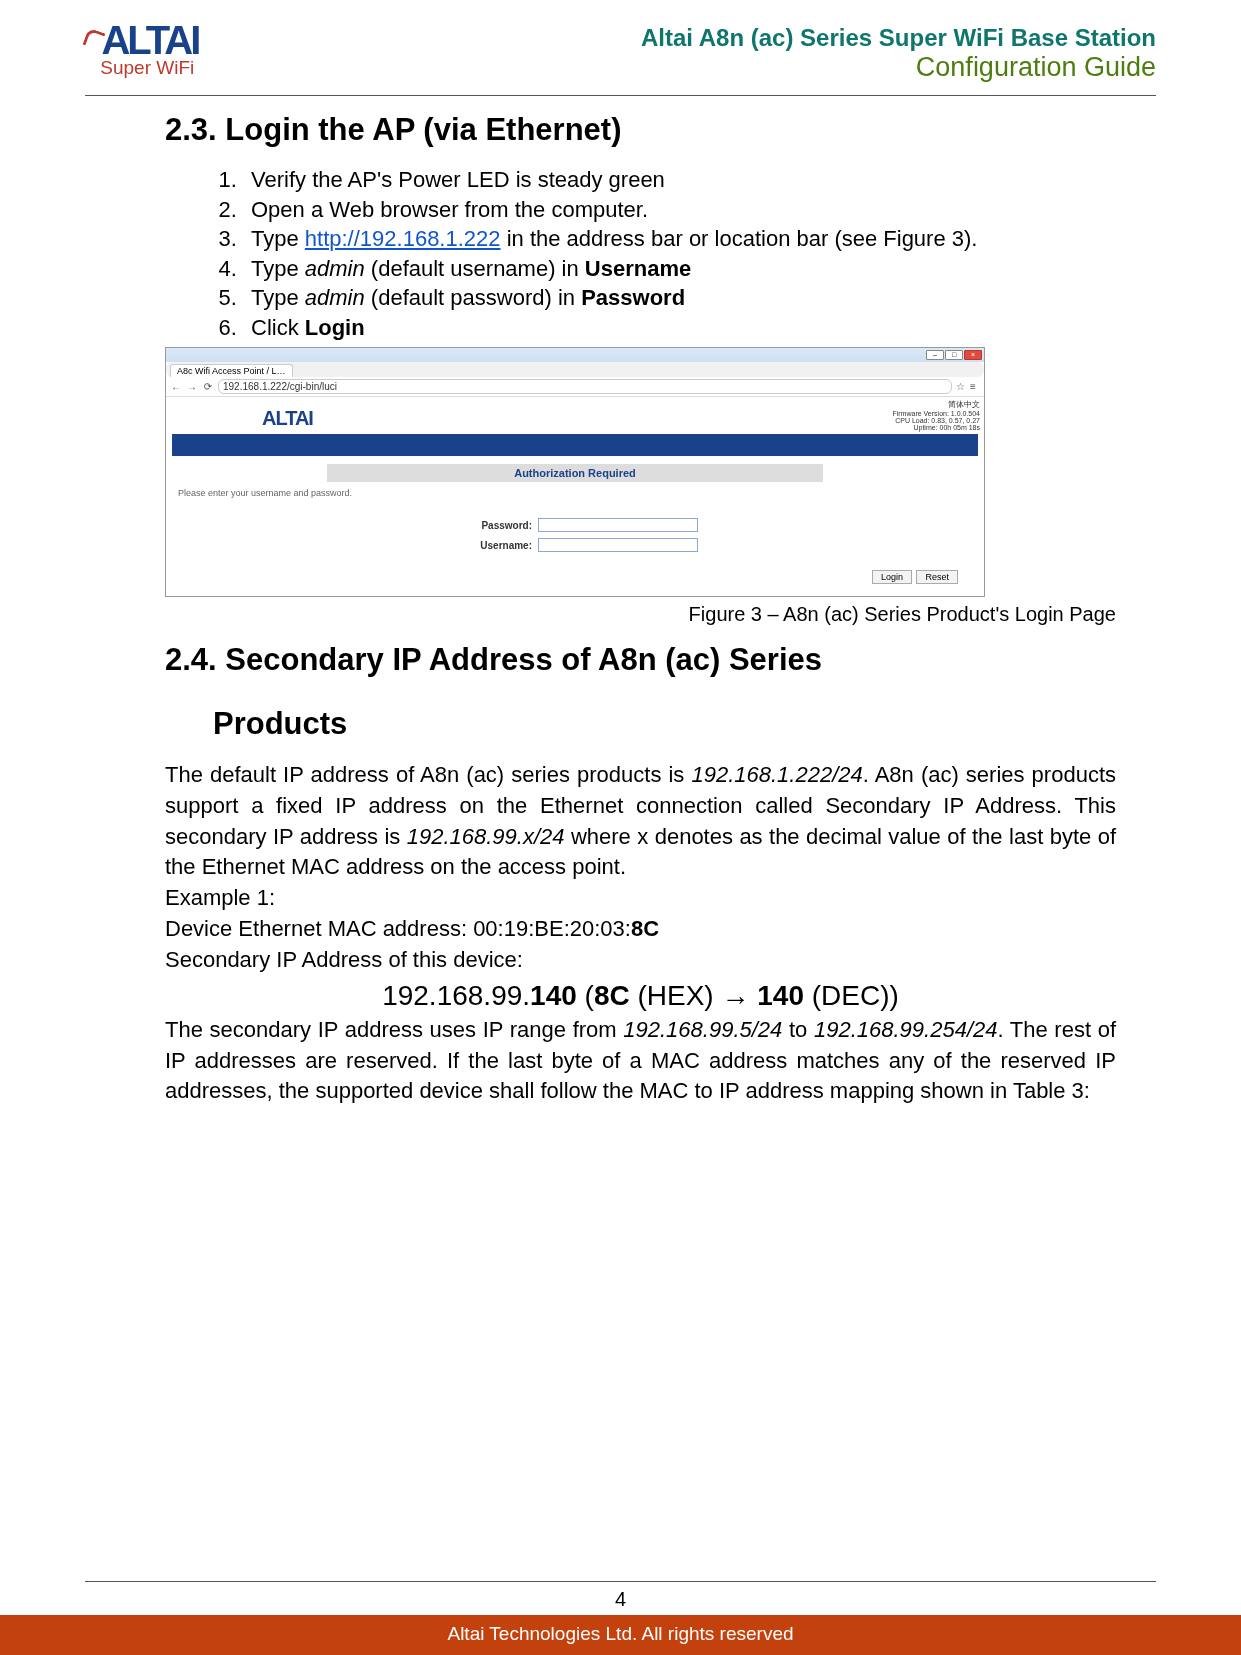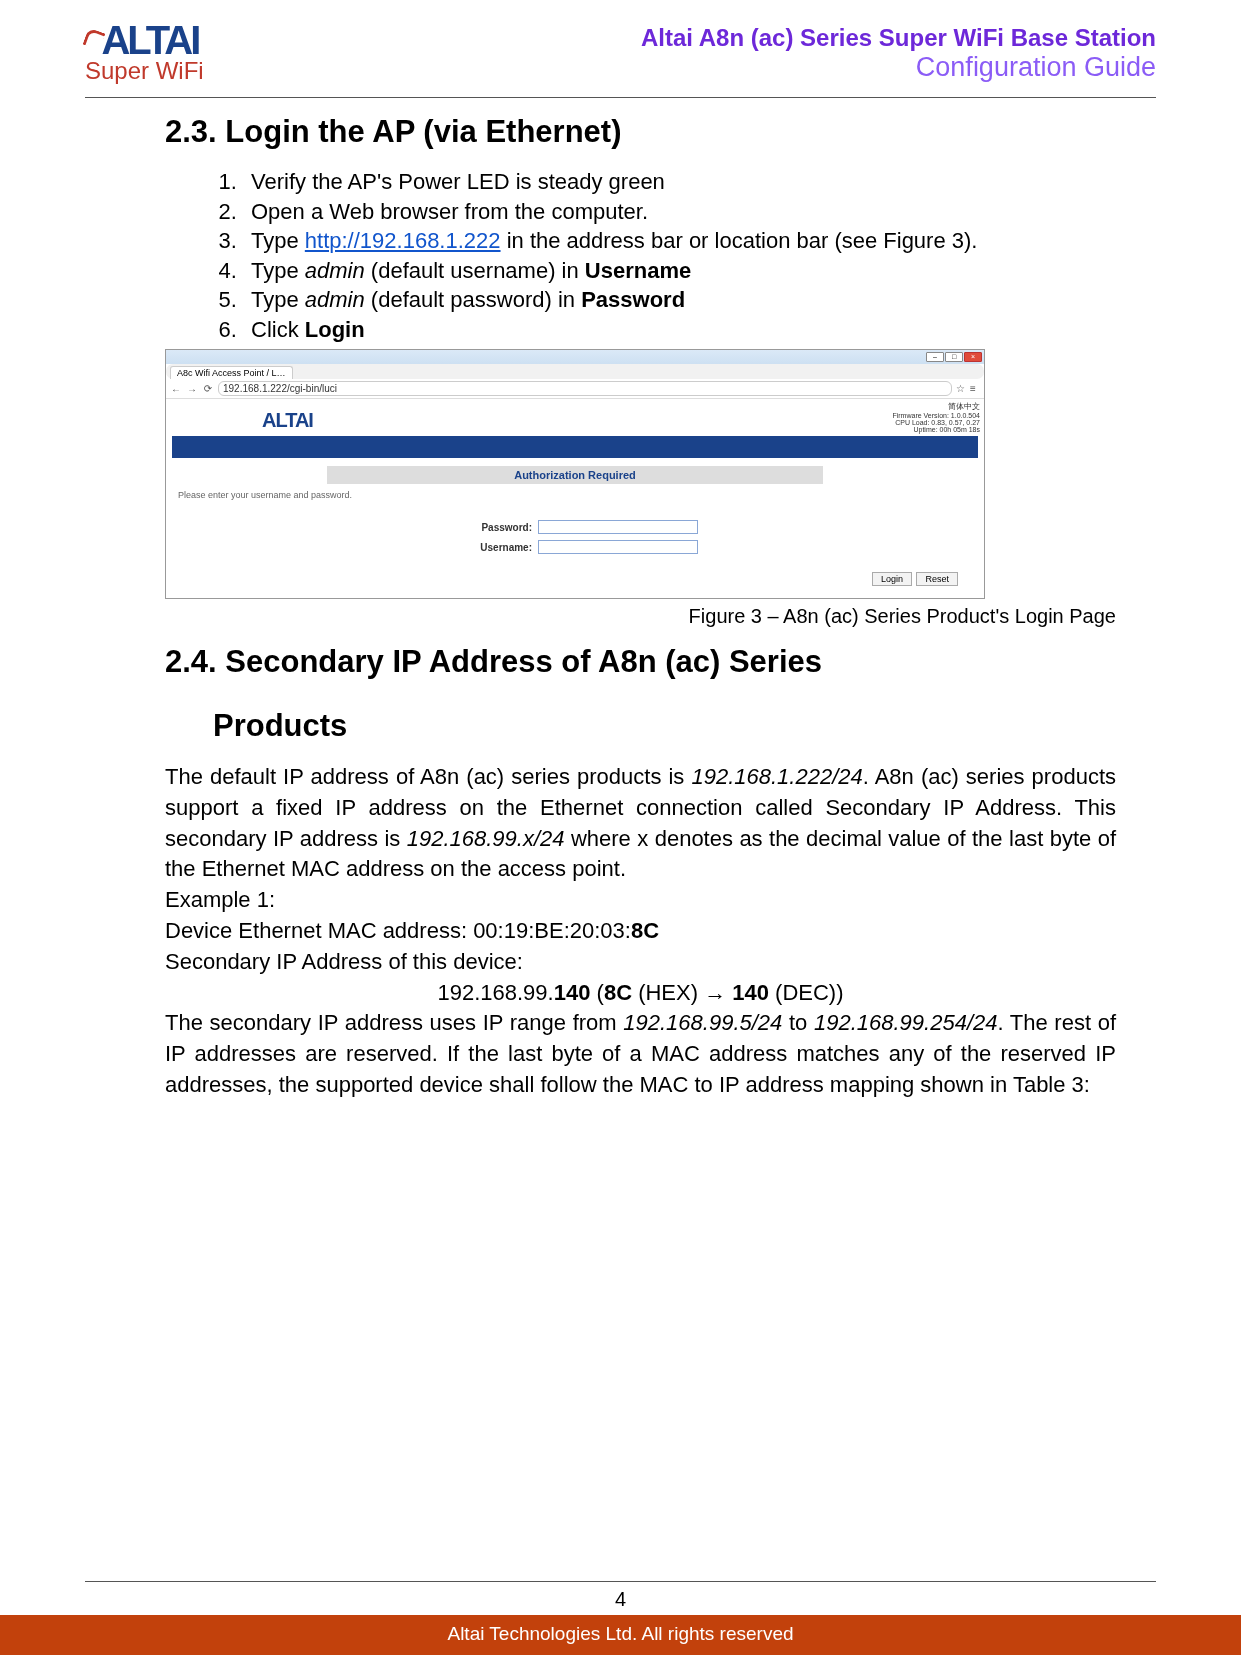--- a/index.html
+++ b/index.html
@@ -32,33 +32,34 @@
       display: inline-block;
       width: 18px; height: 18px;
       border-left: 3px solid #c0392b;
       border-top: 3px solid #c0392b;
       border-radius: 50% 0 0 0;
       transform: rotate(20deg);
       margin-right: -6px; margin-bottom: 6px;
     }
     .logo-sub {
       font-family: "Century Gothic", sans-serif;
-      font-size: 24px;
+      font-size: 19px;
       color: #c0392b;
+      text-align: right;
       margin-top: -6px;
       margin-right: 4px;
     }
     .header-right { text-align: right; margin-top: 6px; }
     .hdr-title {
-      color: #6d28d9;
+      color: #0f766e;
       font-weight: bold;
       font-size: 24px;
       margin-left: 32px;
     }
-    .hdr-subtitle { color: #8b5cf6; font-size: 27px; }
+    .hdr-subtitle { color: #4d7c0f; font-size: 27px; }
     .hr-thin { border: none; border-top: 1px solid #555; margin: 4px 0 12px 0; }
 
     .content { padding: 0 40px 0 80px; }
 
     h2.sec {
       font-family: Arial, sans-serif;
       font-size: 31px;
       font-weight: bold;
       margin: 16px 0 18px 0;
     }
@@ -74,21 +75,21 @@
     a.url { color: #1155cc; text-decoration: underline; }
     .italic { font-style: italic; }
     .bold { font-weight: bold; }
 
     .para {
       font-size: 22px;
       line-height: 1.4;
       text-align: justify;
       margin-bottom: 0;
     }
-    .center-ex { text-align: center; font-size: 22px; line-height: 1.4; }
+    .center-ex { text-align: center; font-size: 28px; line-height: 1.4; }
 
     
     .screenshot {
       margin: 6px 0 4px 0;
       border: 1px solid #999;
       width: 820px;
       margin-left: 0;
       background: #fff;
       font-family: Arial, sans-serif;
     }

